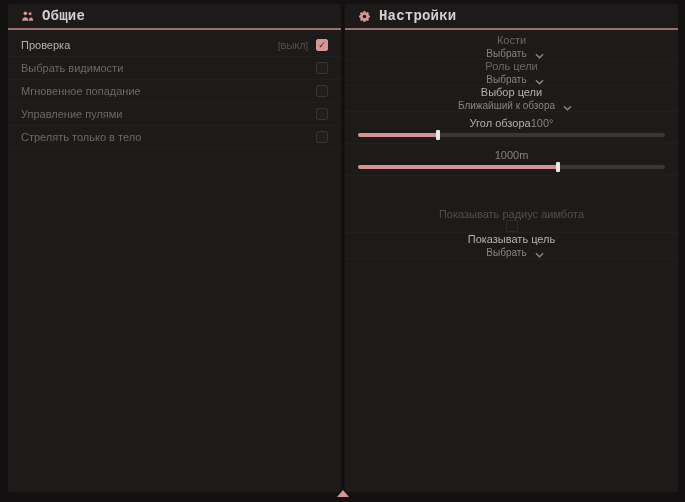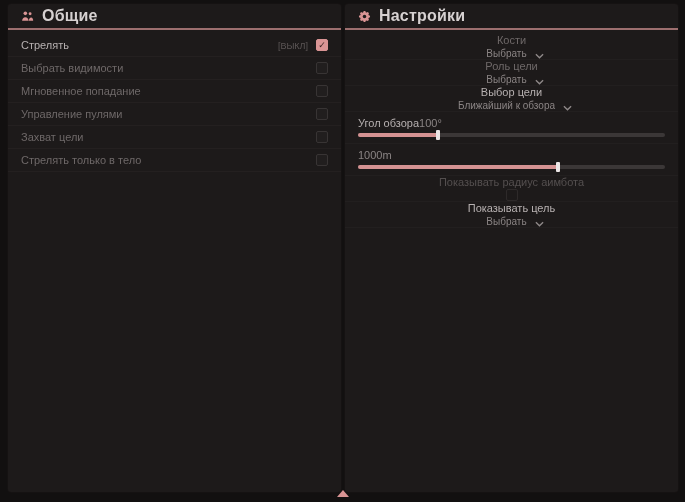--- a/index.html
+++ b/index.html
@@ -14,45 +14,45 @@
     position:absolute;top:4px;height:488px;width:333px;
     background:#1d1a1a;border-radius:3px;
     box-shadow:0 0 0 1px #151212;
   }
   .panel.left{left:8px;}
   .panel.right{left:345px;}
   .panel-header{
     height:24px;display:flex;align-items:center;gap:8px;
     padding:0 13px;border-bottom:2px solid #9d6f6f;
   }
-  .htitle{font-size:16px;font-weight:bold;color:#d6d1d1;letter-spacing:.2px;}
+  .htitle{font-size:14px;font-weight:bold;color:#d6d1d1;letter-spacing:.2px;font-family:Liberation Mono, monospace;}
   .hicon{display:flex;align-items:center;}
   .rows{padding-top:4px;}
   .row{
     min-height:23px;display:flex;align-items:center;justify-content:space-between;
     padding:0 13px;border-bottom:1px solid #242020;
     box-sizing:border-box;
   }
   .panel.right .row{min-height:26px;border-bottom:1px solid #221f1f;flex-direction:column;}
   .row .lbl{font-size:11px;color:#b7b1b1;}
   .row.dim .lbl{color:#6e6868;}
-  .row.disabled .lbl{color:#544f4f;}
+  .row.disabled .lbl{color:#544f4f;margin-top:32px;}
   .rightside{display:flex;align-items:flex-end;gap:8px;}
   .keybind{font-size:9px;color:#5c5656;}
   .checkbox{
     width:12px;height:12px;border-radius:2px;box-sizing:border-box;
     background:#211e1e;border:1px solid #383434;
     display:flex;align-items:center;justify-content:center;
   }
   .checkbox.checked{background:#d99494;border:1px solid #d99494;}
   .checkbox.checked .check{font-size:9px;font-weight:bold;color:#3c2424;line-height:1;}
   .row.disabled .checkbox{border-color:#2e2a2a;background:transparent;}
   .dd-value{font-size:10px;color:#8a8484;padding-left:7px;}
   .slider-row{flex-direction:column;align-items:stretch;justify-content:center;padding:3px 13px 6px 13px;}
-  .slider-line{display:flex;align-items:center;justify-content:flex-start;height:15px;}
+  .slider-line{display:flex;align-items:center;justify-content:center;height:15px;}
   .slider-val{font-size:11px;color:#8a8484;}
   .track{
     position:relative;height:4px;background:#3b3737;border-radius:2px;margin-top:3px;
   }
   .fill{position:relative;height:4px;background:#d49292;border-radius:2px;}
   .handle{
     position:absolute;right:-2px;top:-3px;width:4px;height:10px;
     background:#ece6e6;border-radius:1px;
   }
   .scroll-triangle{
@@ -71,21 +71,21 @@
         <circle cx="8" cy="6.2" r="3.3"></circle>
         <path d="M2 20c0-4.2 2.8-6.8 6-6.8s6 2.6 6 6.8z"></path>
         <circle cx="16.8" cy="6.8" r="2.7"></circle>
         <path d="M14.4 20c.2-3.5 1.9-6 4.3-6 2.2 0 3.8 2.4 3.8 6z"></path>
       </svg>
     </span>
     <span class="htitle">Общие</span>
   </div>
   <div class="rows" id="left-rows">
       <div class="row">
-        <span class="lbl">Стрелять</span>
+        <span class="lbl">Проверка</span>
         <span class="rightside">
           <span class="keybind">[ВЫКЛ]</span>
           <span class="checkbox checked">
             <span class="check">✓</span>
           </span>
         </span>
       </div>
       <div class="row dim">
         <span class="lbl">Выбрать видимости</span>
         <span class="rightside">
@@ -93,26 +93,20 @@
         </span>
       </div>
       <div class="row dim">
         <span class="lbl">Мгновенное попадание</span>
         <span class="rightside">
           <span class="checkbox"></span>
         </span>
       </div>
       <div class="row dim">
         <span class="lbl">Управление пулями</span>
-        <span class="rightside">
-          <span class="checkbox"></span>
-        </span>
-      </div>
-      <div class="row dim">
-        <span class="lbl">Захват цели</span>
         <span class="rightside">
           <span class="checkbox"></span>
         </span>
       </div>
       <div class="row dim">
         <span class="lbl">Стрелять только в тело</span>
         <span class="rightside">
           <span class="checkbox"></span>
         </span>
       </div>

